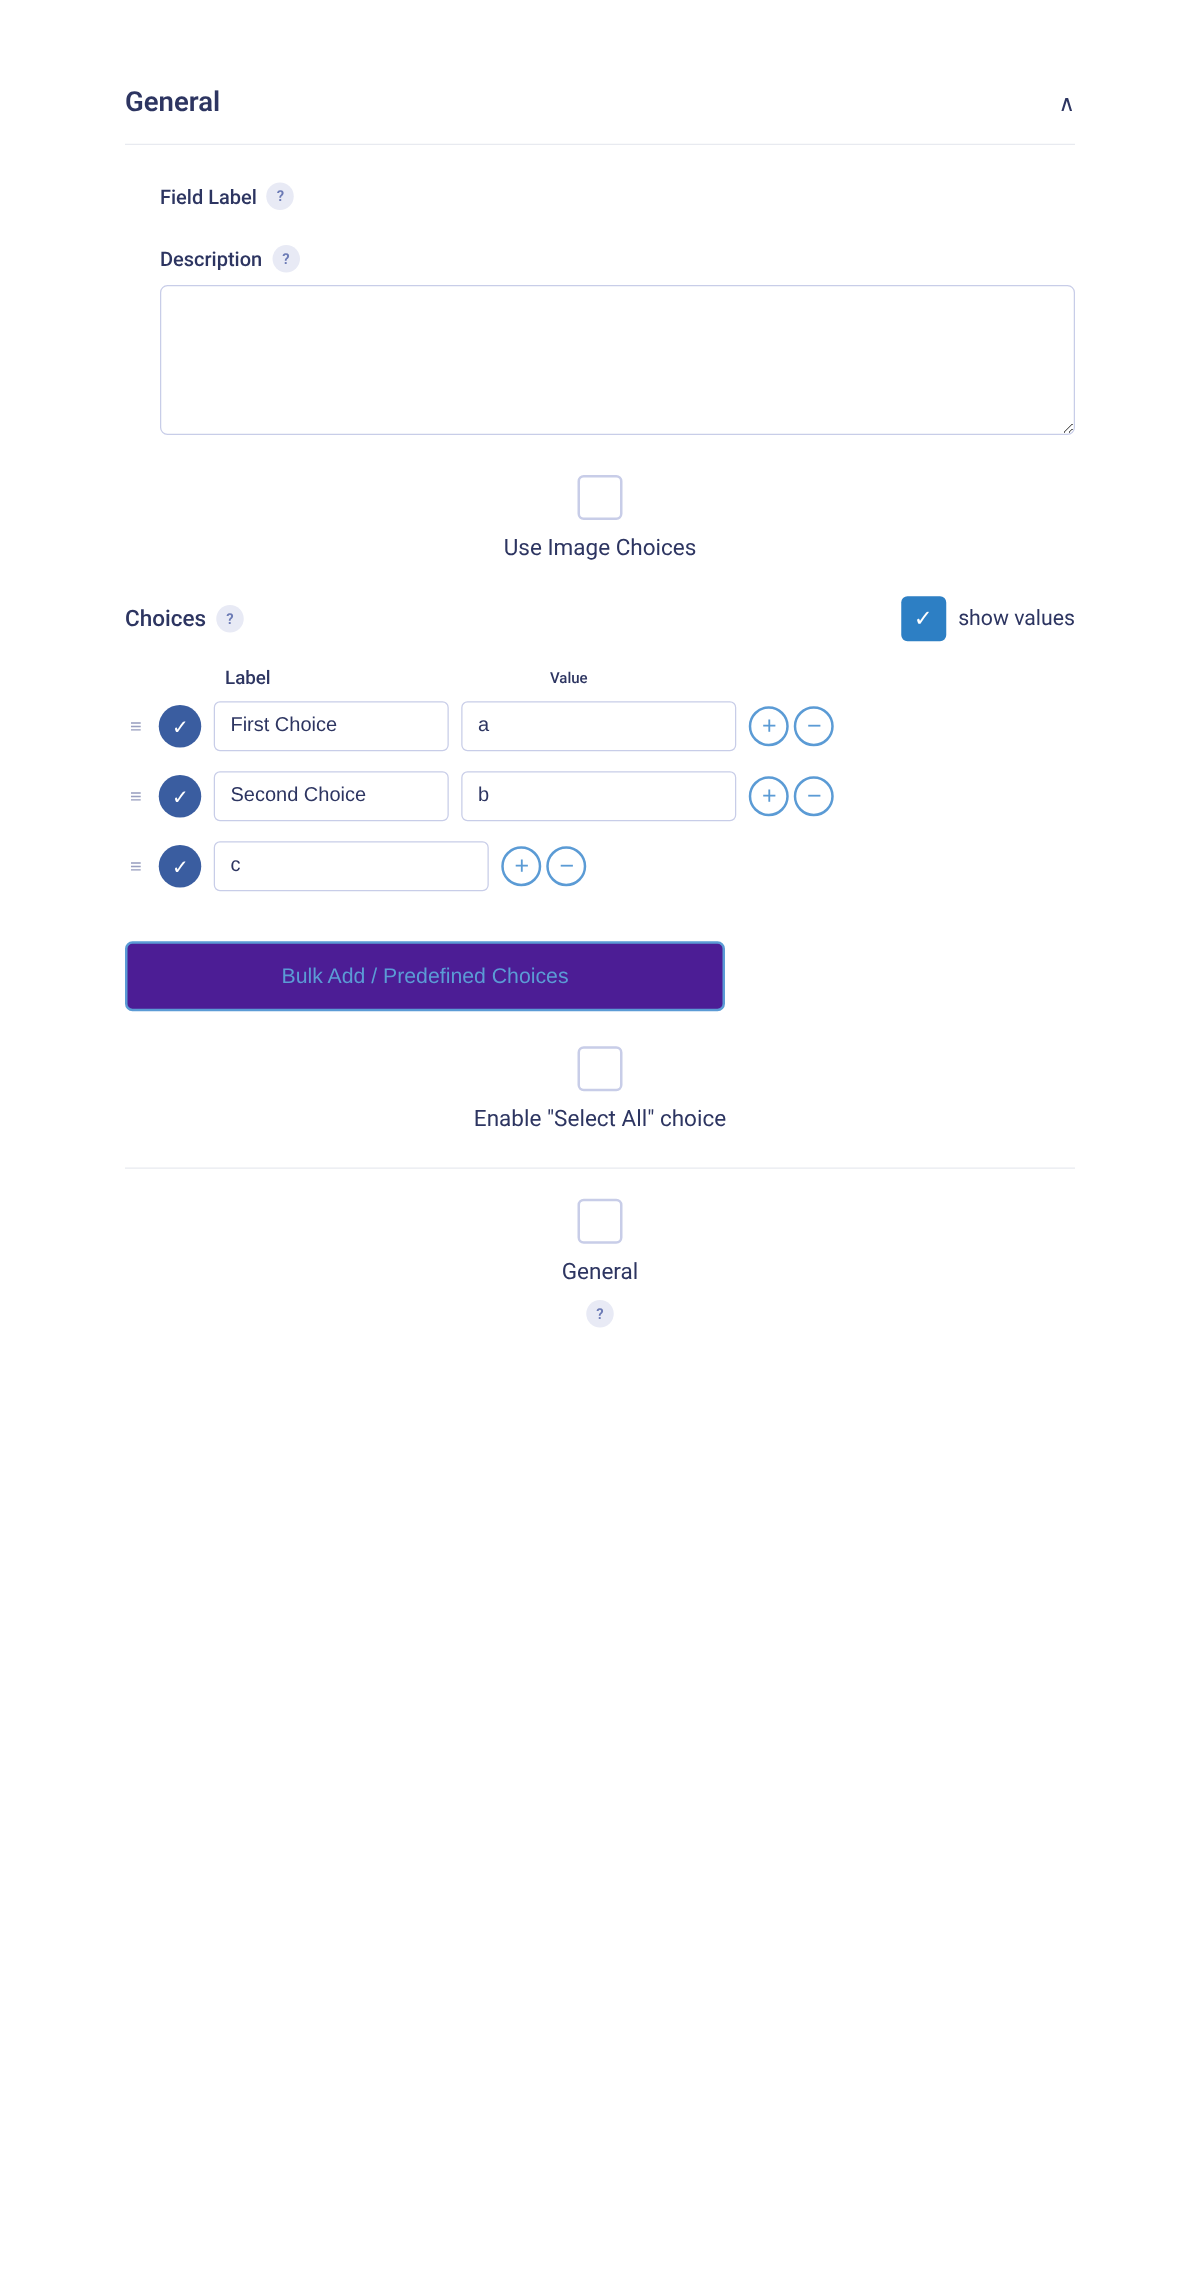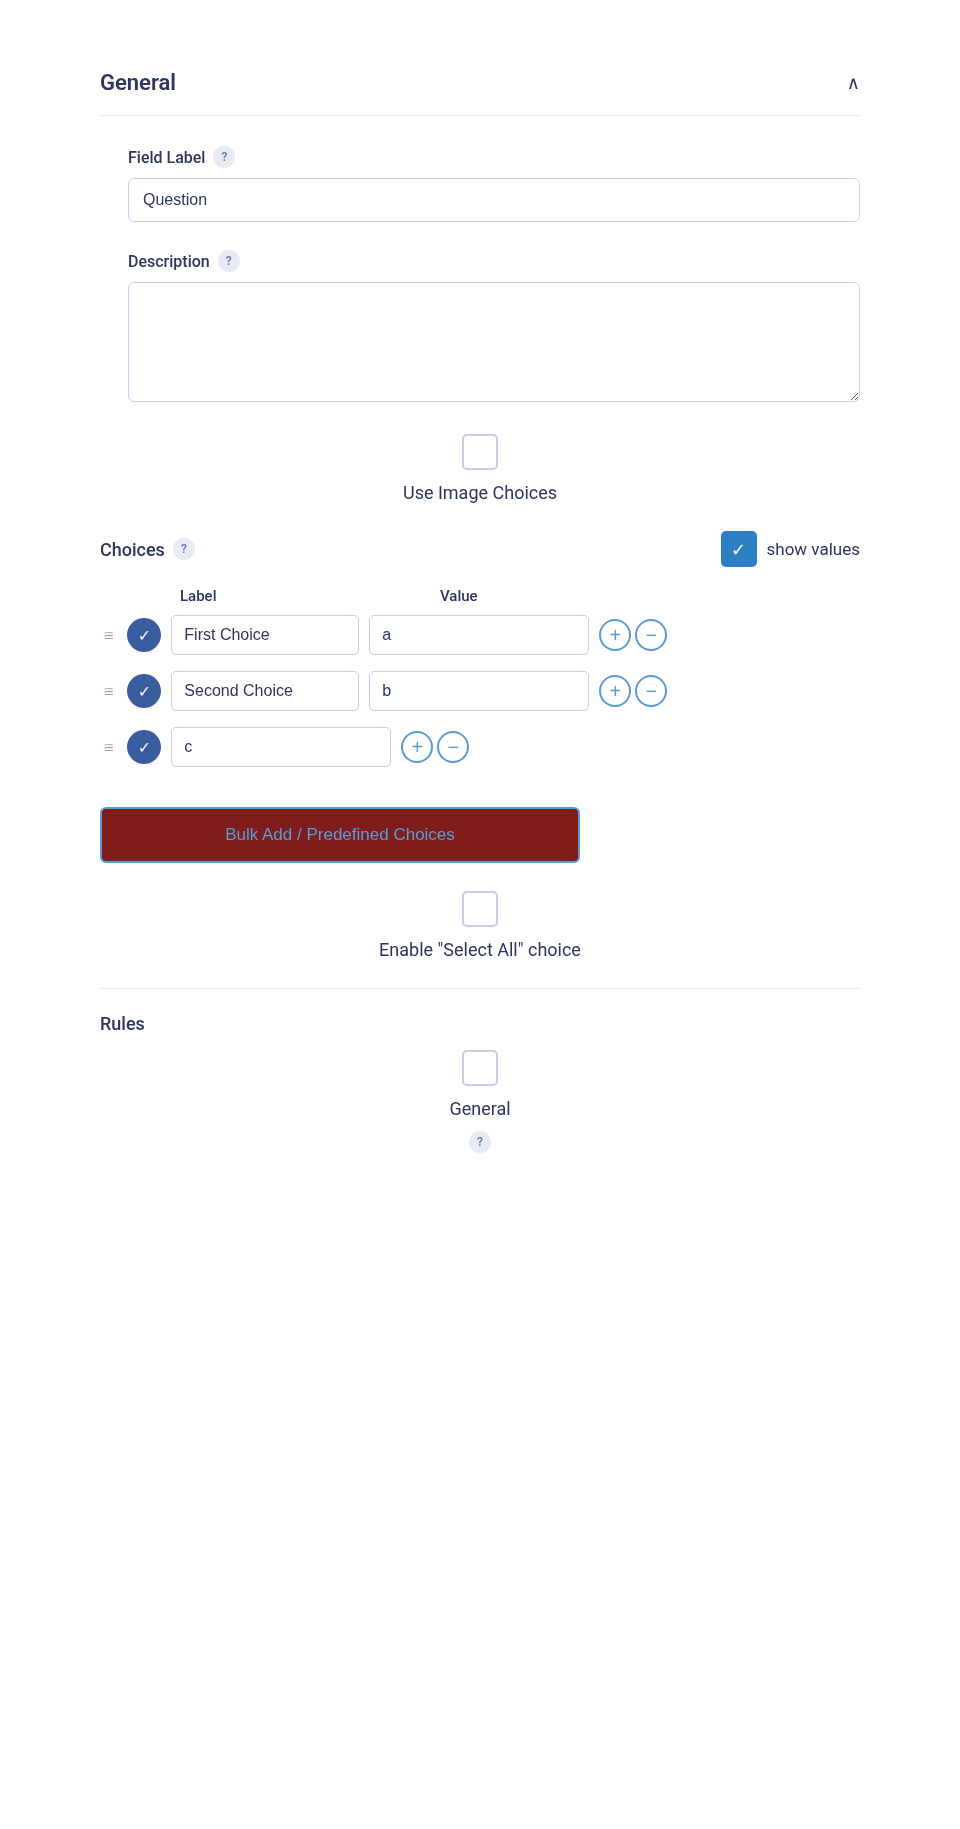--- a/index.html
+++ b/index.html
@@ -173,21 +173,21 @@
 
     .col-label-header {
       font-size: 15px;
       font-weight: 500;
       color: #2d3561;
       width: 240px;
       margin-right: 20px;
     }
 
     .col-value-header {
-      font-size: 15px;
+      font-size: 12px;
       font-weight: 500;
       color: #2d3561;
       width: 240px;
     }
 
     .choice-row {
       display: flex;
       align-items: center;
       gap: 10px;
       margin-bottom: 16px;
@@ -252,21 +252,21 @@
       cursor: pointer;
       display: flex;
       align-items: center;
       justify-content: center;
       line-height: 1;
     }
 
     .bulk-add-btn {
       width: 480px;
       padding: 16px;
-      background: #7f1d1d;
+      background: #4c1d95;
       border: 2px solid #5b9bd5;
       border-radius: 6px;
       color: #5b9bd5;
       font-size: 17px;
       font-weight: 500;
       cursor: pointer;
       text-align: center;
       margin-bottom: 28px;
     }
 
@@ -297,21 +297,20 @@
     <span class="section-title">General</span>
     <span class="chevron-icon">∧</span>
   </div>
 
   
   <div class="field-group">
     <div class="field-label">
       <span>Field Label</span>
       <span class="help-icon">?</span>
     </div>
-    <input class="text-input" type="text" value="Question" placeholder="Question" style="">
   </div>
 
   
   <div class="field-group">
     <div class="field-label">
       <span>Description</span>
       <span class="help-icon">?</span>
     </div>
     <textarea class="textarea-input" style=""></textarea>
   </div>
@@ -383,21 +382,20 @@
   
   <div class="checkbox-row">
     <div class="checkbox-box"></div>
     <span class="checkbox-label">Enable "Select All" choice</span>
   </div>
 
   <div class="divider"></div>
 
   
   <div class="rules-section">
-    <div class="rules-title">Rules</div>
     <div class="checkbox-row">
       <div class="checkbox-box"></div>
       <span class="checkbox-label">General</span>
       <span class="help-icon">?</span>
     </div>
   </div>
 
 </div>
 
 </body></html>

